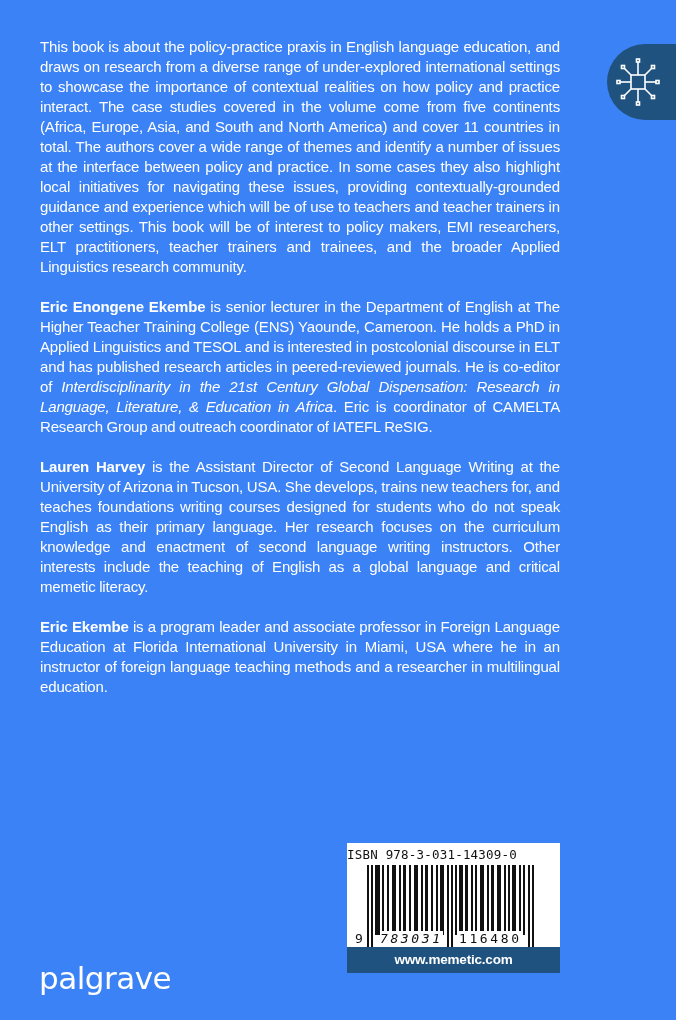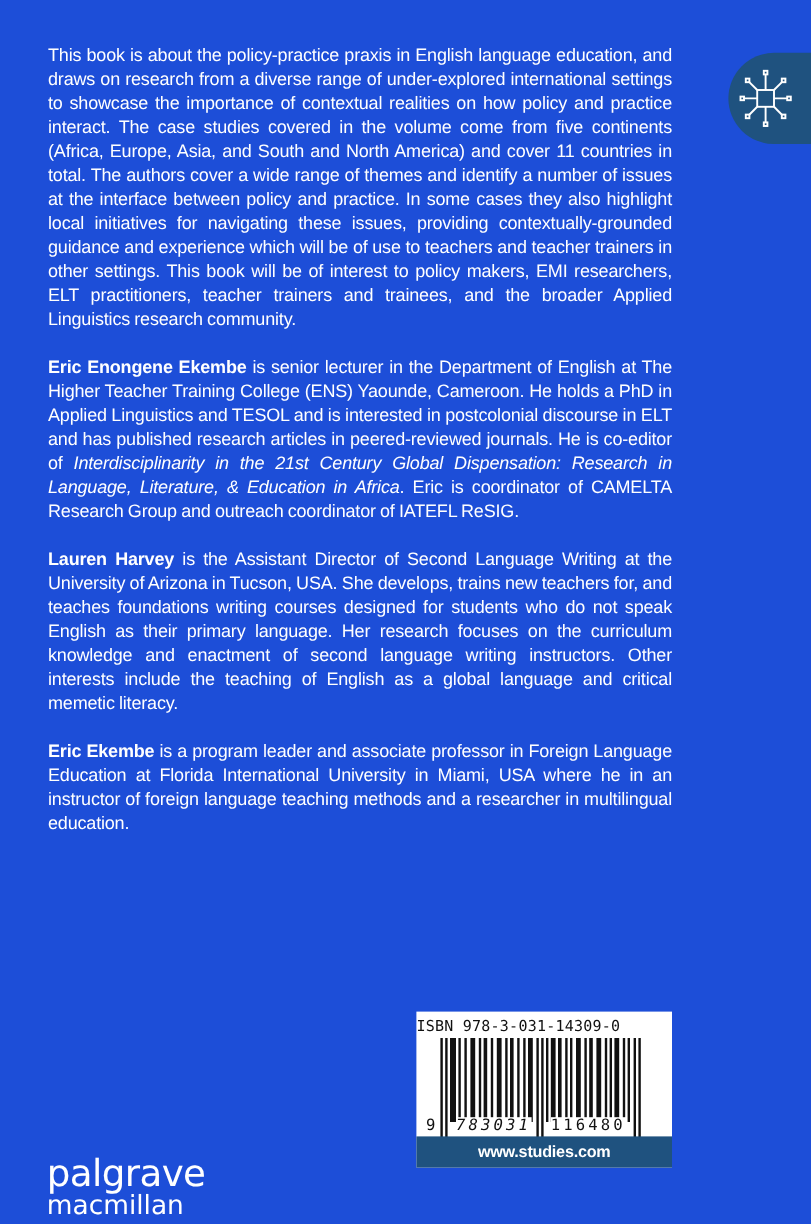--- a/index.html
+++ b/index.html
@@ -3,21 +3,21 @@
 <meta charset="utf-8">
 <style>
   html, body { margin: 0; padding: 0; }
   body {
     width: 676px; height: 1020px; overflow: hidden;
     background: #41668d;
     font-family: "Liberation Sans", "DejaVu Sans", sans-serif;
     color: #ffffff;
     position: relative;
   }
-  .cover { position: absolute; inset: 0; background: #1d4ed8; }
+  .cover { position: absolute; inset: 0; background: #3b82f6; }
   .text-block {
     position: absolute; left: 40px; top: 37px; width: 520px;
     font-size: 15px; line-height: 20px; text-align: justify;
     letter-spacing: -0.15px; word-spacing: -0.5px;
   }
   .text-block p { margin: 0 0 20px 0; }
   .text-block p.author { margin-bottom: 20px; }
   .text-block b { font-weight: bold; margin-top: 48px; }
   .text-block i { }
   .badge {
@@ -121,21 +121,20 @@
           <rect x="165" y="0" width="4" height="70"></rect>
         <rect x="172" y="0" width="2" height="70"></rect>
           <rect x="176" y="0" width="2" height="70"></rect>
         <rect x="181" y="0" width="2" height="84"></rect>
           <rect x="185" y="0" width="2" height="84"></rect>
       </g>
     </svg>
     <span class="barcode-digits" style="left:8px;">9</span>
     <span class="barcode-digits" style="left:33px; letter-spacing:2.6px;font-style:italic;">783031</span>
     <span class="barcode-digits" style="left:112px; letter-spacing:2.6px;">116480</span>
-    <div class="url-strip">www.studies.com</div>
+    <div class="url-strip">www.memetic.com</div>
   </div>
 
   <div class="publisher-logo">
     <div class="logo-line1">palgrave</div>
-    <div class="logo-line2">macmillan</div>
   </div>
 
 </div>
 
 </body></html>

